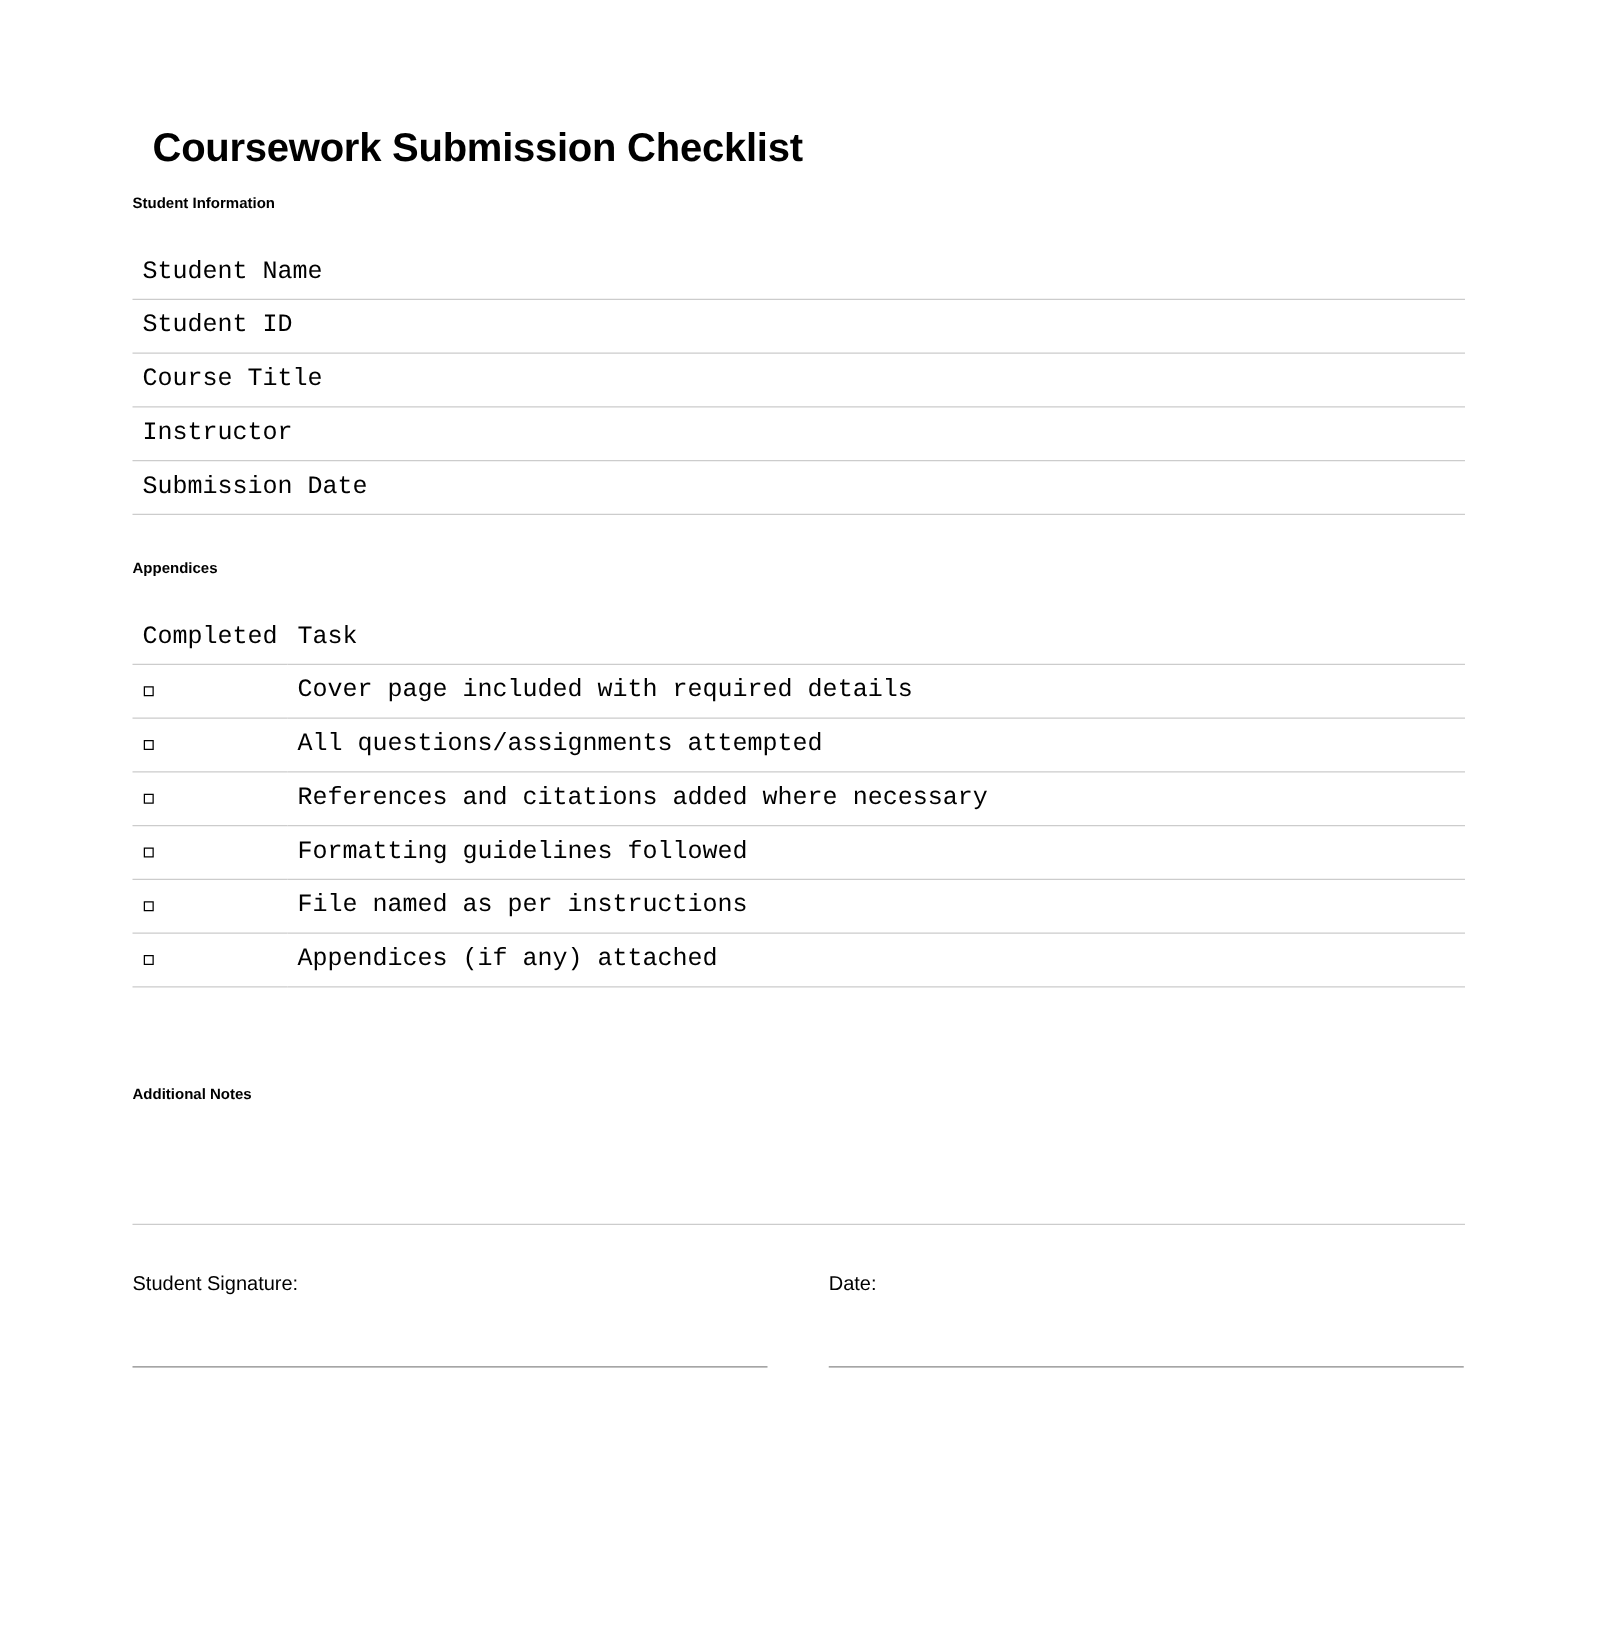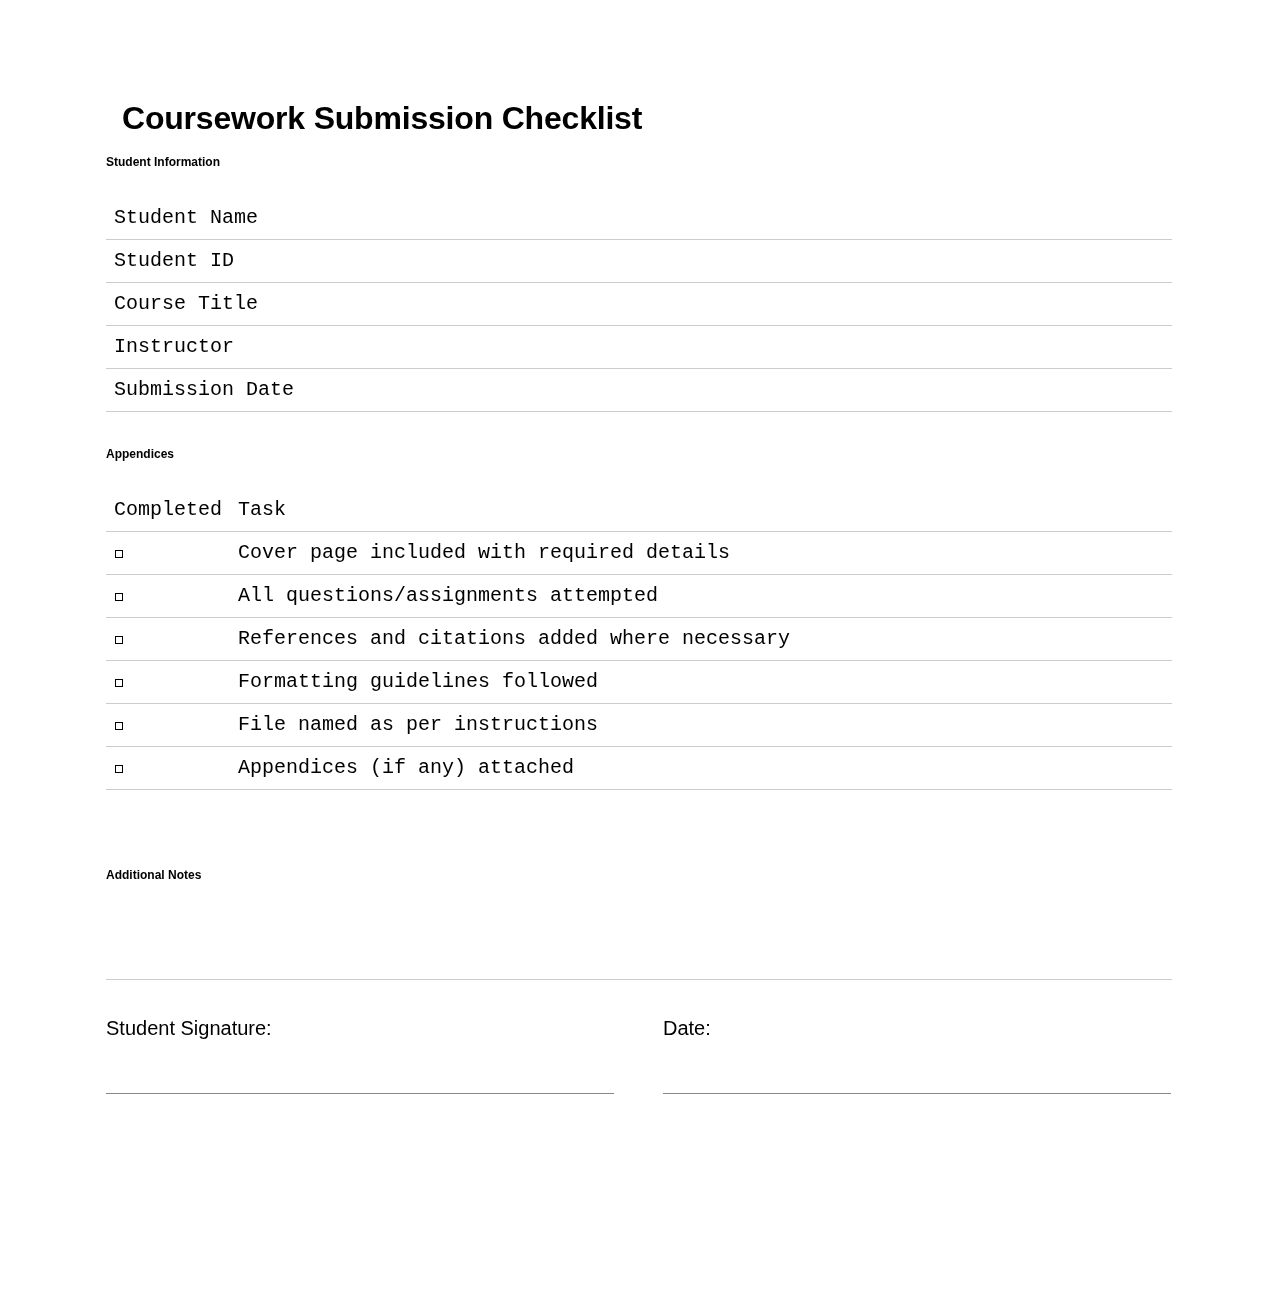--- a/index.html
+++ b/index.html
@@ -28,21 +28,21 @@
   .check td.box, .check th.box { width: 77px; }
   .checkbox-glyph {
     display: inline-block; width: 6px; height: 6px; border: 1px solid #000;
     vertical-align: middle; margin-top: 2px; margin-left: 1px;
   }
   .notes-area {
     position: absolute; left: 0; top: 900px; width: 1066px; height: 79px;
     border-bottom: 1px solid #cccccc;
   }
   .sig-block { position: absolute; top: 1020px; width: 508px; }
-  .sig-label { font-size: 20px; line-height: 16px; }
+  .sig-label { font-size: 16px; line-height: 16px; }
   .sig-line { position: absolute; top: 73px; left: 0; width: 508px; height: 0; border-bottom: 1px solid #888888; }
 </style>
 </head>
 <body>
 
 <div class="page">
 
   <h1>Coursework Submission Checklist</h1>
 
   <h3 class="sec-title" style="top:151px">Student Information</h3>

